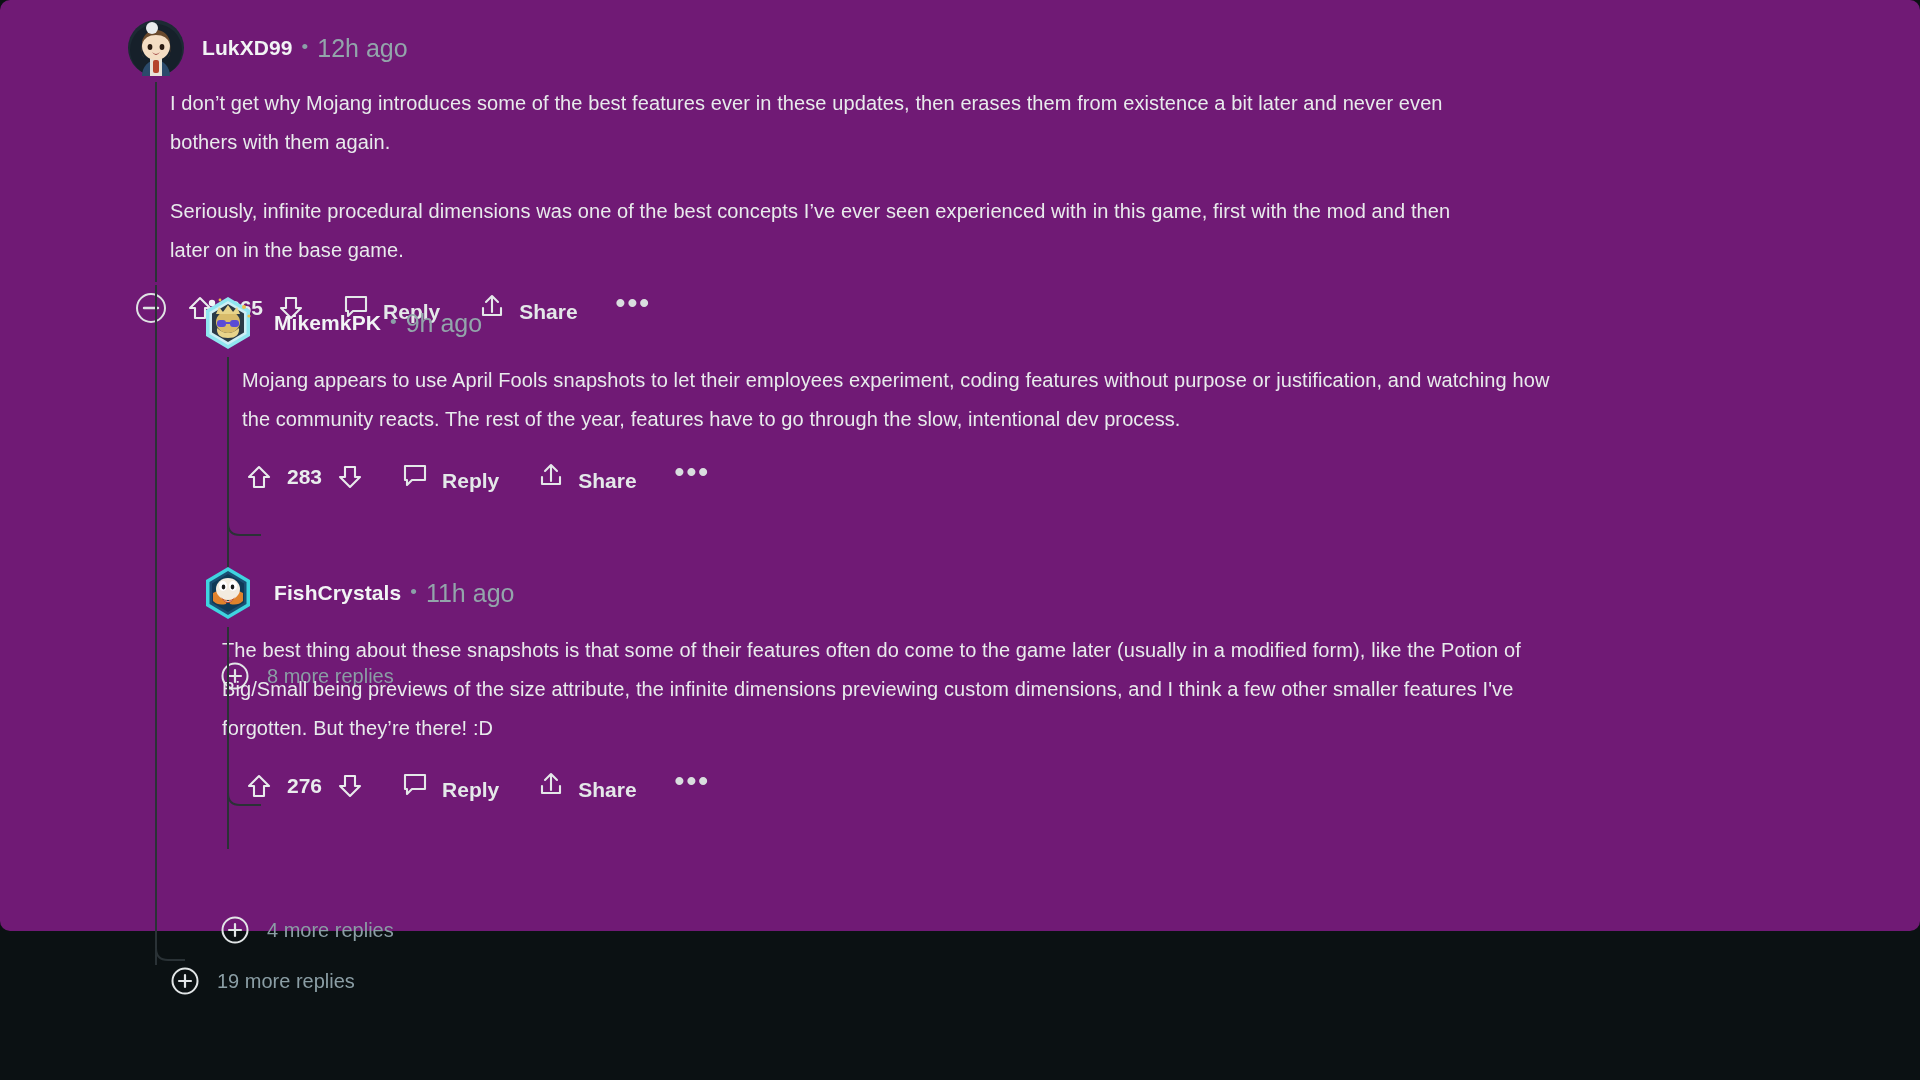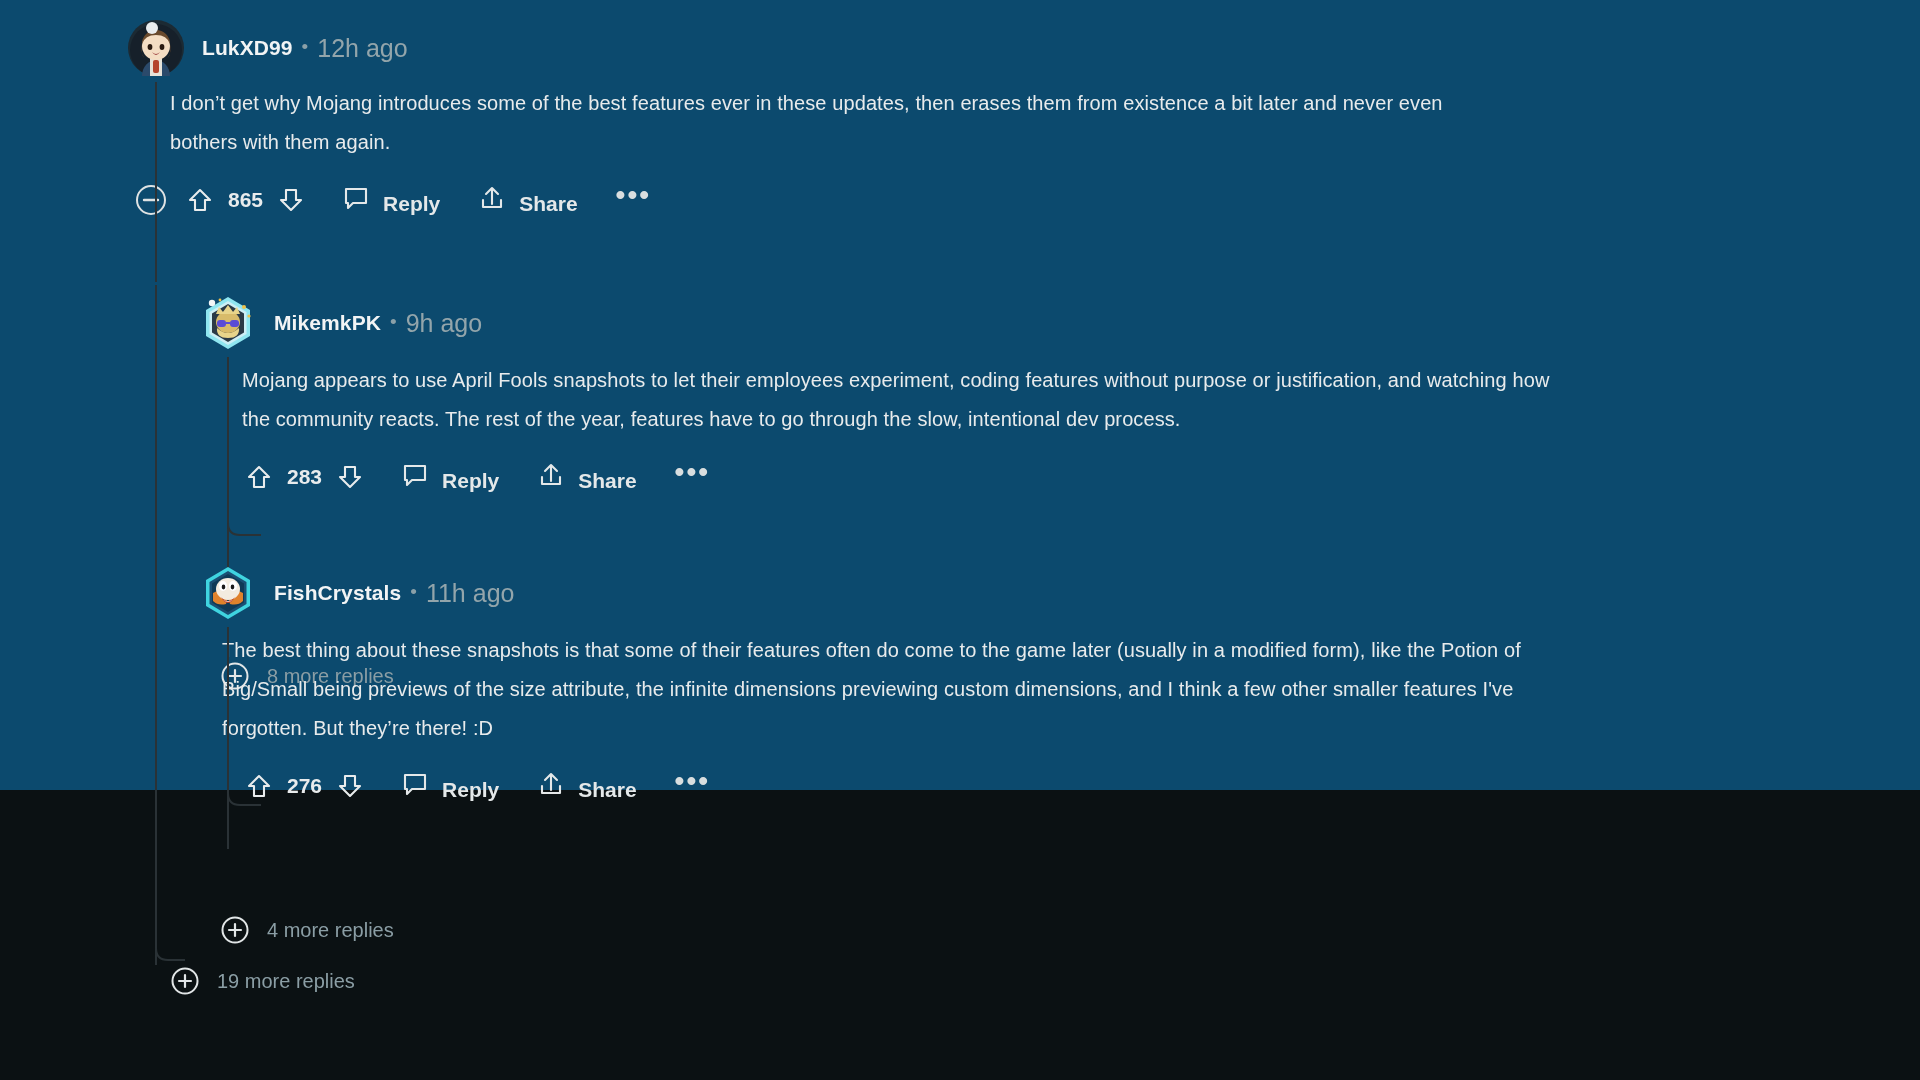--- a/index.html
+++ b/index.html
@@ -12,23 +12,24 @@
   }
   body {
     font-family: "Liberation Sans", "DejaVu Sans", sans-serif;
     -webkit-font-smoothing: antialiased;
   }
 
   
   #thread {
     position: relative;
     width: 1920px;
-    height: 790px;
-    background: #0c4a6e;
+    height: 931px;
+    background: #701a75;
     color: #e9eced;
+    border-radius: 10px;
   }
 
   
   .comment {
     position: absolute;
   }
 
   
   #comment-root {
     left: 128px;
@@ -189,20 +190,21 @@
       </div>
       <div class="author">LukXD99</div>
       <div class="dot">•</div>
       <div class="age">12h ago</div>
     </div>
 
     <div class="threadline" style="left:27px; top:62px; height:200px;"></div>
 
     <div class="cmt-body" style="margin-left:42px; margin-top:8px;">
       <p>I don’t get why Mojang introduces some of the best features ever in these updates, then erases them from existence a bit later and never even bothers with them again.</p>
+      <p>Seriously, infinite procedural dimensions was one of the best concepts I’ve ever seen experienced with in this game, first with the mod and then later on in the base game.</p>
     </div>
 
     <div class="actions" style="margin-left:6px;">
       <div class="collapse-btn">
         <svg width="34" height="34" viewBox="0 0 34 34" aria-hidden="true">
           <circle cx="17" cy="17" r="14" fill="none" stroke="#dfe3e4" stroke-width="2"></circle>
           <line x1="10" y1="17" x2="24" y2="17" stroke="#dfe3e4" stroke-width="2.4" stroke-linecap="round"></line>
         </svg>
       </div>
       <div class="votebox">

